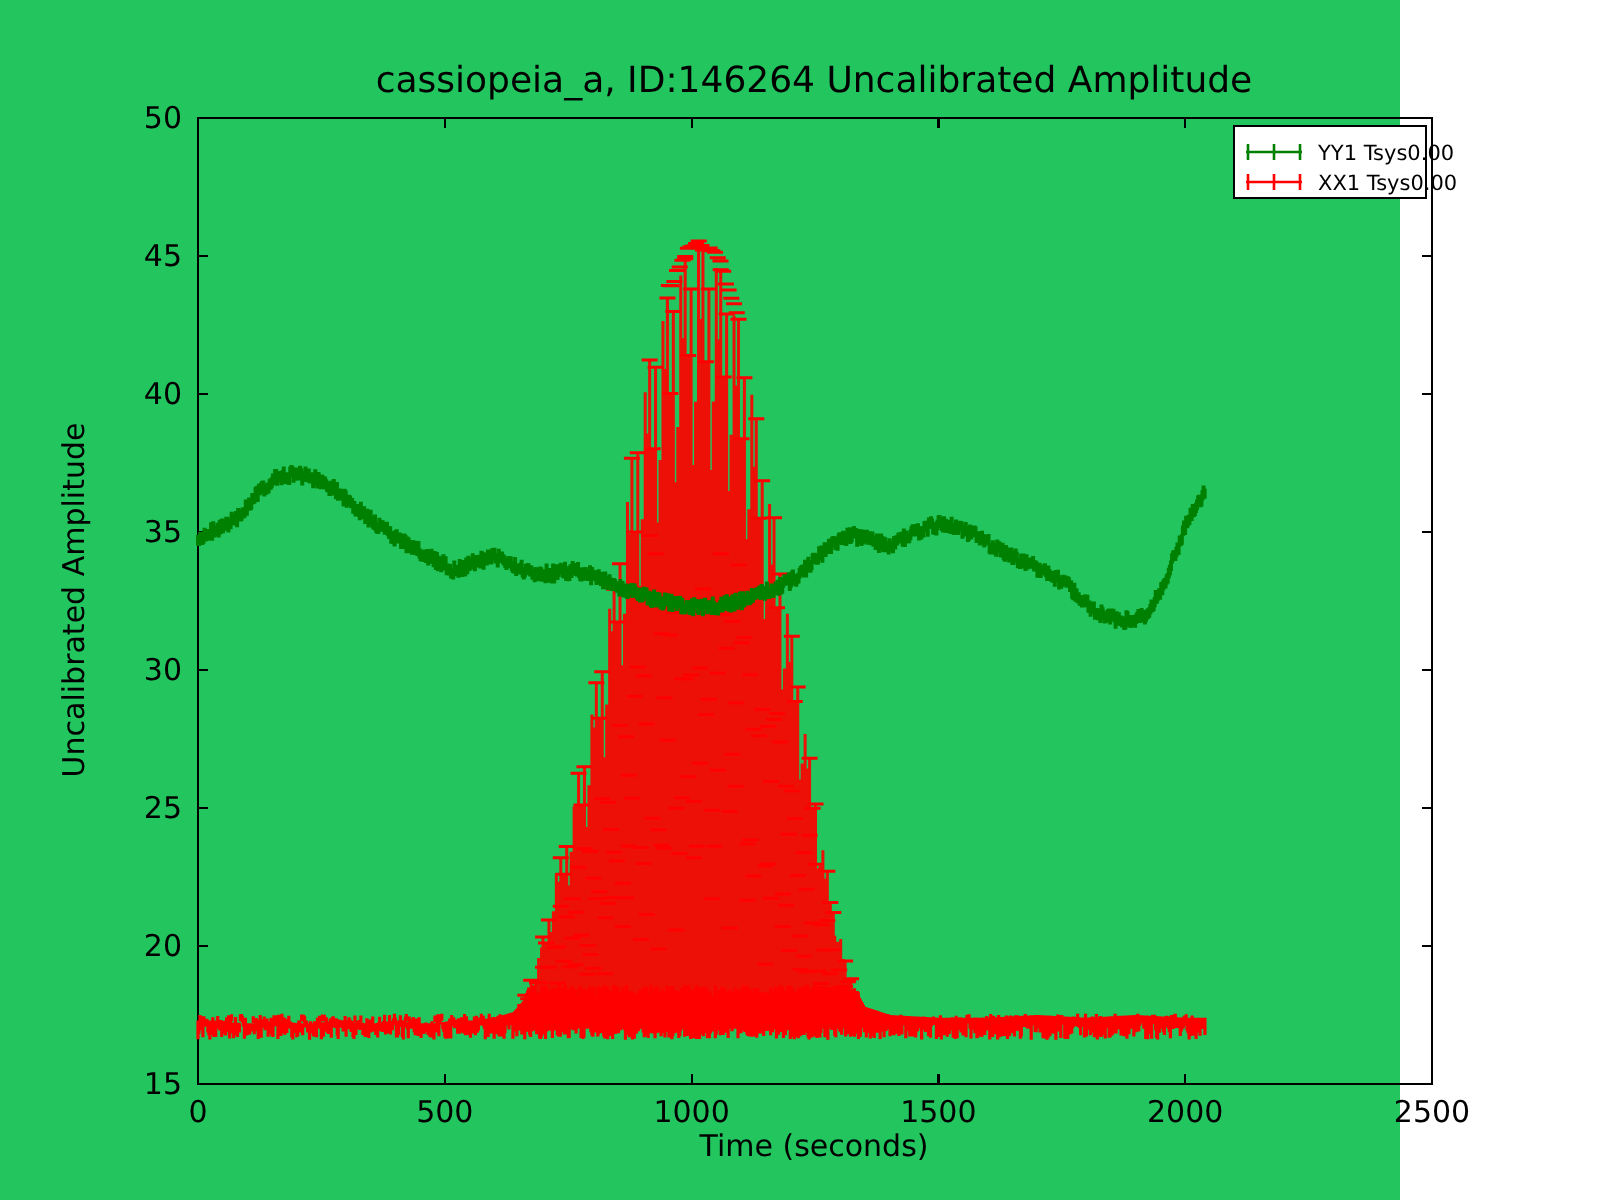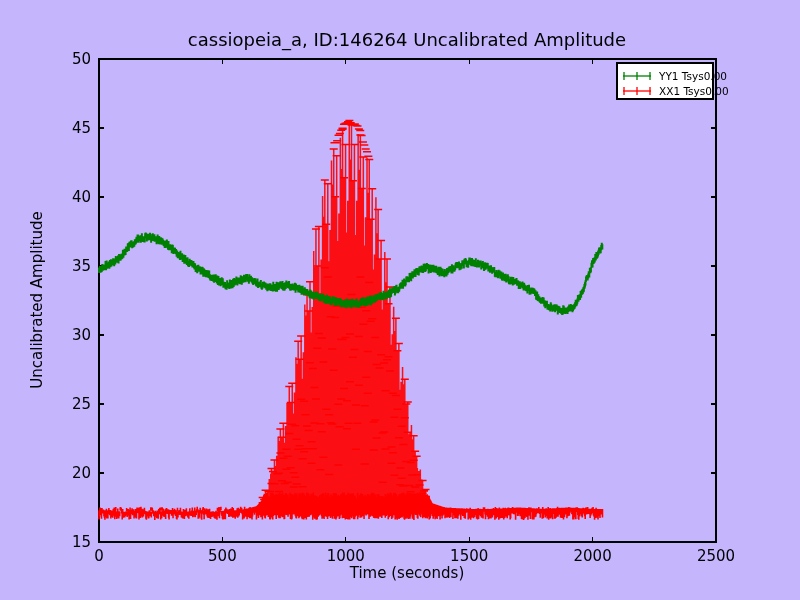--- a/index.html
+++ b/index.html
@@ -12,23 +12,23 @@
     width: 800px;
     height: 600px;
     font-family: "DejaVu Sans", sans-serif;
     overflow: hidden;
     position: relative;
   }
 
   #figure {
     position: absolute;
     left: 0; top: 0;
-    width: 800px;
+    width: 700px;
     height: 600px;
-    background: #c4b5fd;
+    background: #22c55e;
   }
 
   #chart-svg {
     position: absolute;
     left: 0; top: 0;
     width: 800px;
     height: 600px;
     display: block;
   }
 

